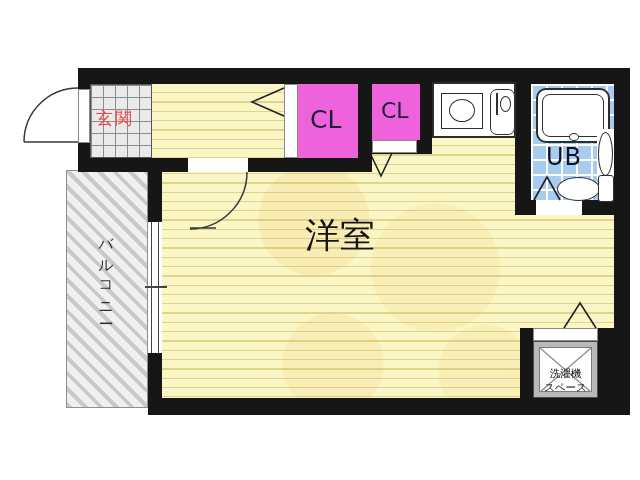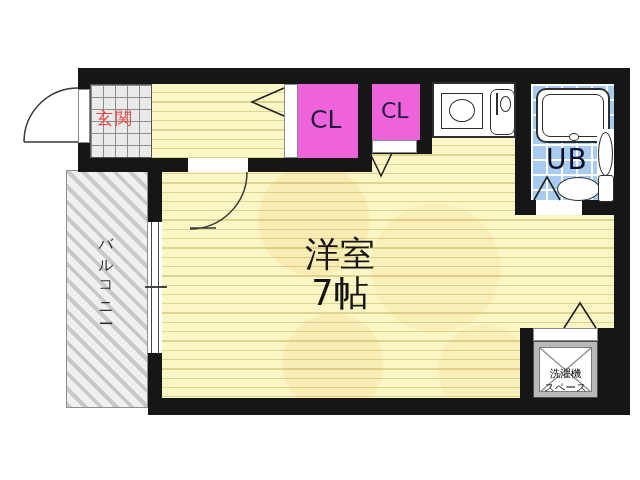--- a/index.html
+++ b/index.html
@@ -105,25 +105,24 @@
     <polyline points="564,328 580,303 596,328" fill="none" stroke="#222" stroke-width="1.6"></polyline>
     <path d="M 540 348 L 591 392 M 591 348 L 540 392" fill="none" stroke="#8a8a8a" stroke-width="1.2"></path>
   </svg>
 
   <div class="label" style="left:96px;top:107px;font-size:17px;letter-spacing:2px;color:#ef4444;">玄関</div>
 
   <div class="label cl-label" style="left:310px;top:105px;">CL</div>
 
   <div class="label cl-label" style="left:381px;top:98px;font-size:22px;">CL</div>
 
-  <div class="label" style="left:546px;top:143px;font-size:28px;color:#10102a;letter-spacing:1px;">UB</div>
+  <div class="label" style="left:546px;top:143px;font-size:24px;color:#10102a;letter-spacing:1px;">UB</div>
 
-  <div class="label" style="left:250px;top:235px;width:180px;text-align:center;font-size:35px;line-height:1.12;color:#141414;">
+  <div class="label" style="left:250px;top:216px;width:180px;text-align:center;font-size:35px;line-height:1.12;color:#141414;">
     <div>洋室</div>
-    <div>7帖</div>
   </div>
 
   <div class="label vtext" style="left:96px;top:227px;font-size:15px;letter-spacing:5px;color:#2e2e2e;">バルコニー</div>
 
   <div class="label" style="left:533px;top:355px;width:65px;text-align:center;font-size:10.5px;line-height:1.3;color:#111;margin-top:12px;">
     <div>洗濯機</div>
     <div>スペース</div>
   </div>
 
 </div>

